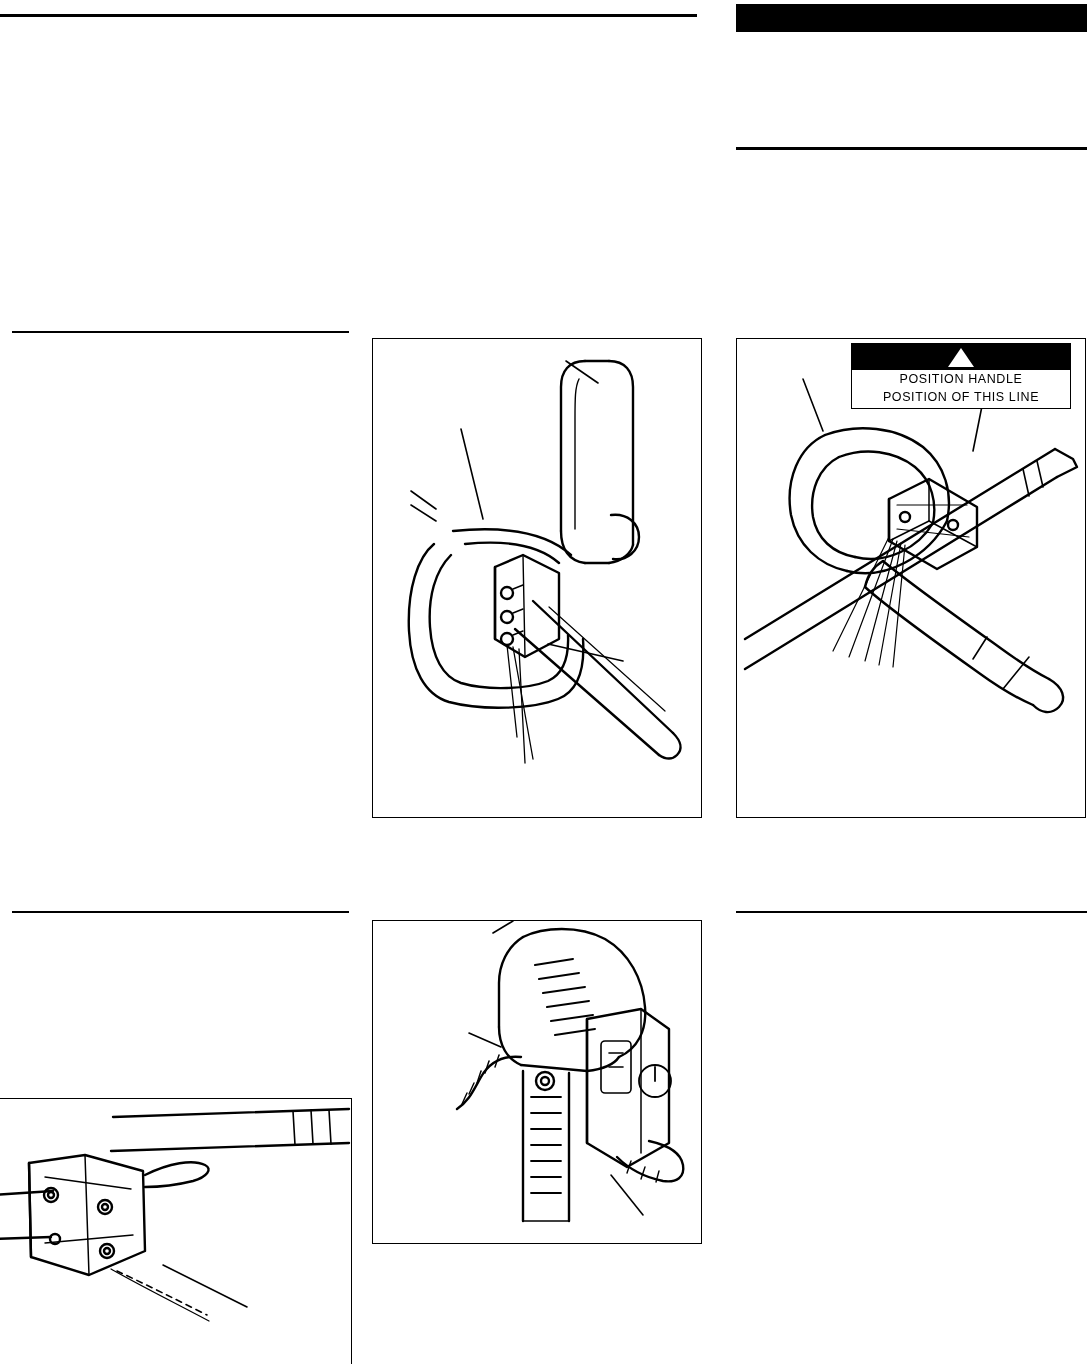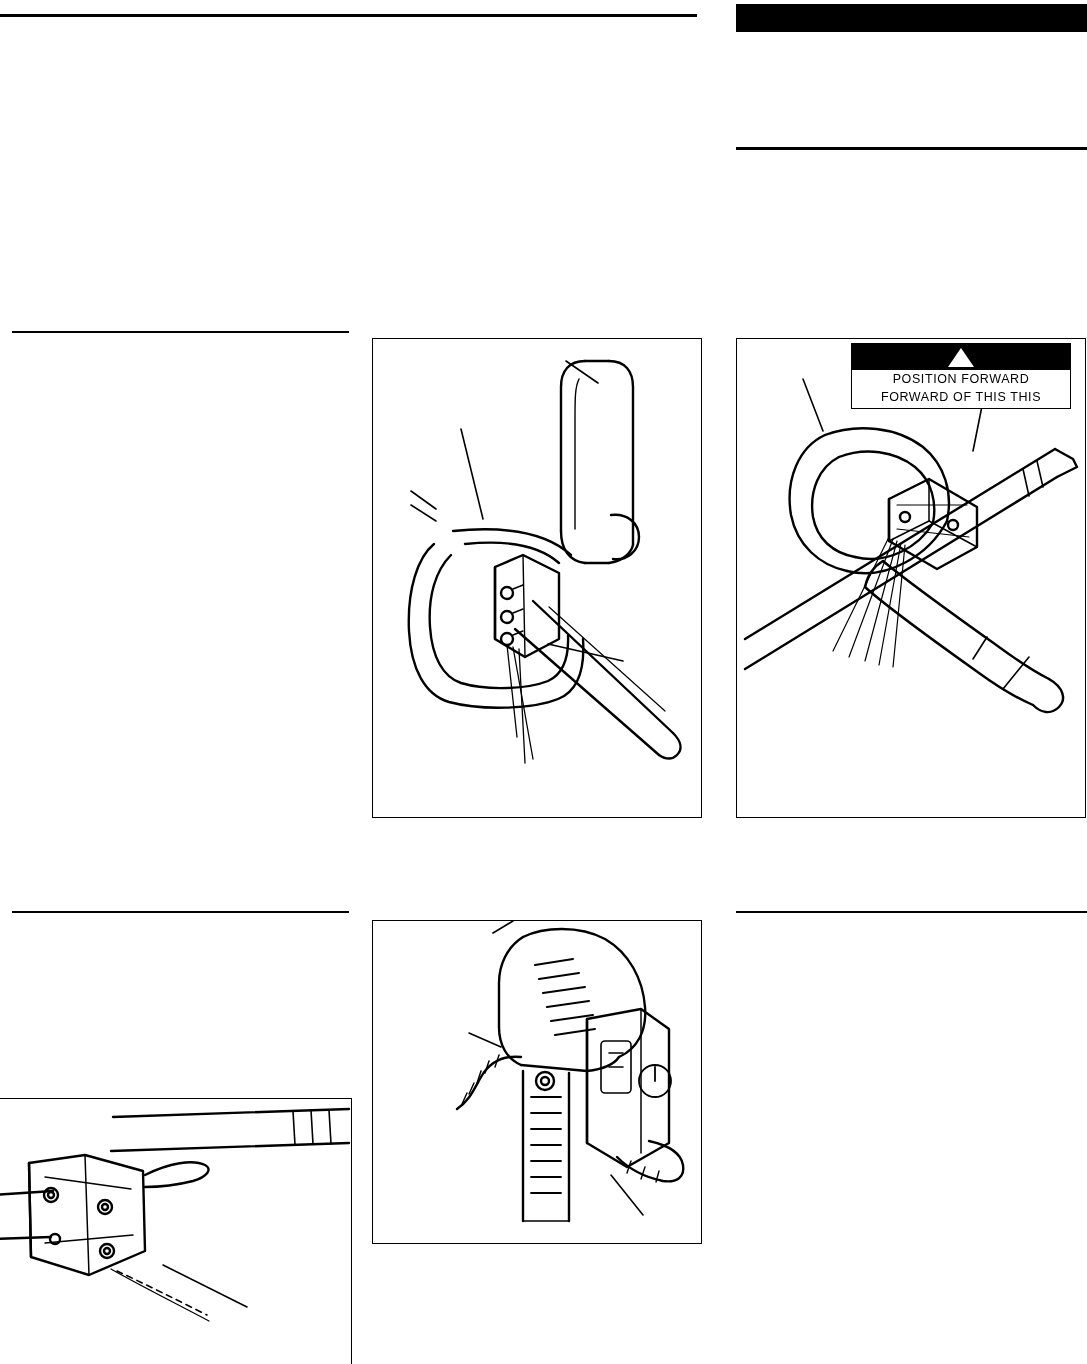--- a/index.html
+++ b/index.html
@@ -182,22 +182,22 @@
       <line x1="160" y1="202" x2="128" y2="322"></line>
       <line x1="164" y1="204" x2="142" y2="326"></line>
       <line x1="168" y1="206" x2="156" y2="328"></line>
     </g>
   </svg>
 
   <div class="decal" style="left:114px; top:4px; width:218px; height:64px;">
     <div class="decal-top">
       <span class="tri"></span>
     </div>
-    <div class="decal-text">POSITION FORWARD</div>
-    <div class="decal-text" style="padding-top:0;">FORWARD OF THIS THIS</div>
+    <div class="decal-text">POSITION HANDLE</div>
+    <div class="decal-text" style="padding-top:0;">POSITION OF THIS LINE</div>
   </div>
 </div>
 
 <div class="figbox" style="left:372px; top:920px; width:328px; height:322px;">
   <svg width="328" height="322" viewBox="0 0 328 322" fill="none" stroke="#000" stroke-width="2.4" stroke-linecap="round" stroke-linejoin="round">
 
     <g stroke-width="1.6">
       <line x1="128" y1="126" x2="96" y2="112"></line>
       <line x1="238" y1="254" x2="270" y2="294"></line>
     </g>

